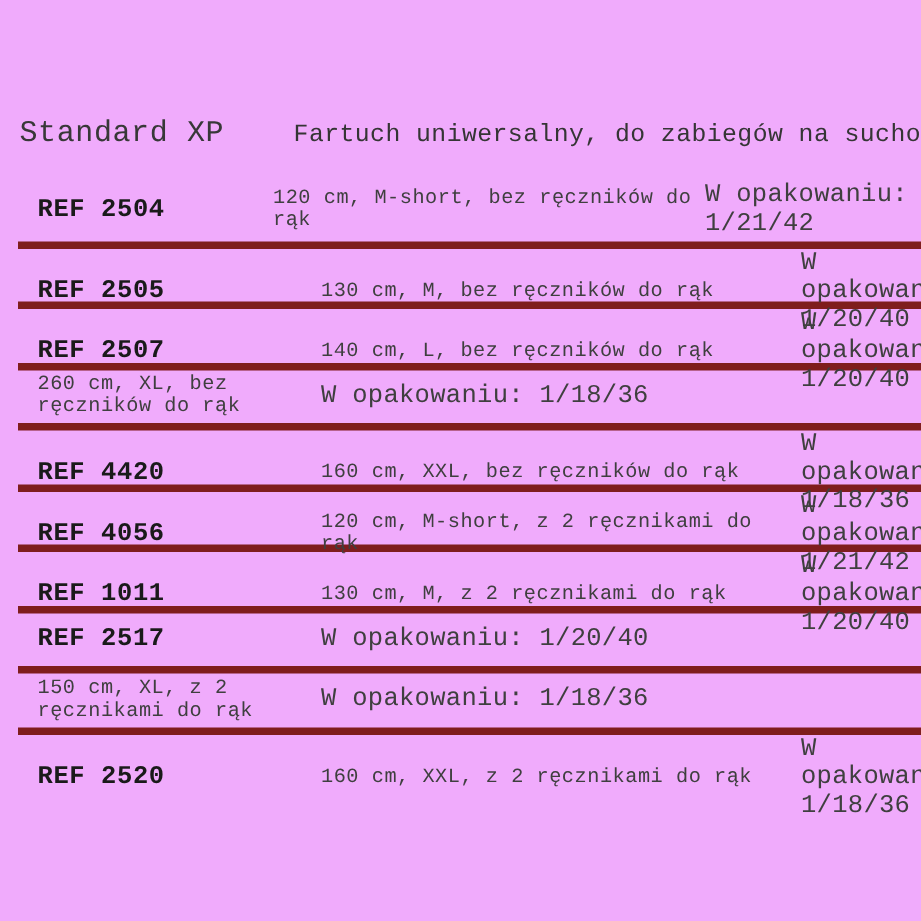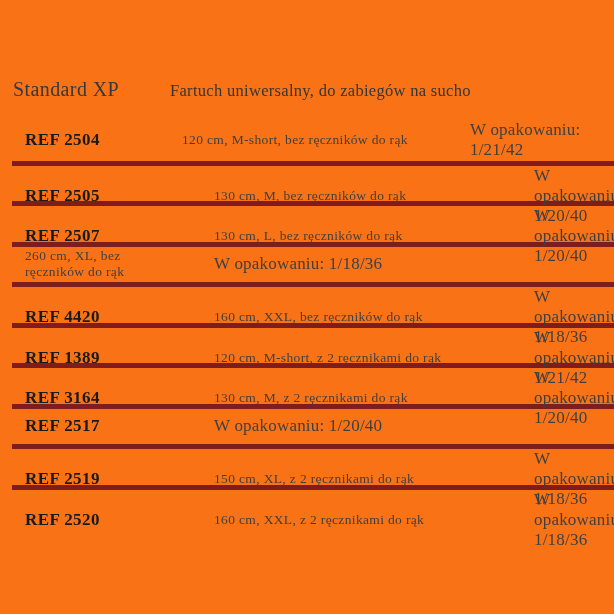--- a/index.html
+++ b/index.html
@@ -4,22 +4,22 @@
 <style>
   html, body {
     margin: 0;
     padding: 0;
     background: #ffffff;
   }
   .page {
     position: relative;
     width: 614px;
     height: 614px;
-    background: #f97316;
-    font-family: Liberation Serif, serif;
+    background: #f0abfc;
+    font-family: Liberation Mono, monospace;
     overflow: hidden;
     color: #3f3f3f;
   }
   .catalog-header {
     position: absolute;
     top: 78px;
     left: 0;
     width: 614px;
     display: grid;
     grid-template-columns: 157px 1fr;
@@ -29,20 +29,21 @@
   }
   .series-name {
     font-size: 20px;
     letter-spacing: 0.4px;
     color: #383838;
   }
   .series-description {
     font-size: 16.5px;
     letter-spacing: 0.3px;
     color: #353535;
+    text-align: right;
   }
   .catalog-table {
     position: absolute;
     top: 120px;
     left: 12px;
     width: 614px;
   }
   .row {
     display: grid;
     grid-template-columns: 157px 288px 1fr;
@@ -91,54 +92,53 @@
     </div>
 
     <div class="row">
       <span class="ref">REF 2505</span>
       <span class="desc">130 cm, M, bez ręczników do rąk</span>
       <span class="pack">W opakowaniu: 1/20/40</span>
     </div>
 
     <div class="row">
       <span class="ref">REF 2507</span>
-      <span class="desc">130 cm, L, bez ręczników do rąk</span>
+      <span class="desc">140 cm, L, bez ręczników do rąk</span>
       <span class="pack">W opakowaniu: 1/20/40</span>
     </div>
 
     <div class="row">
       <span class="desc">260 cm, XL, bez ręczników do rąk</span>
       <span class="pack">W opakowaniu: 1/18/36</span>
     </div>
 
     <div class="row">
       <span class="ref">REF 4420</span>
       <span class="desc">160 cm, XXL, bez ręczników do rąk</span>
       <span class="pack">W opakowaniu: 1/18/36</span>
     </div>
 
     <div class="row">
-      <span class="ref">REF 1389</span>
+      <span class="ref">REF 4056</span>
       <span class="desc">120 cm, M-short, z 2 ręcznikami do rąk</span>
       <span class="pack">W opakowaniu: 1/21/42</span>
     </div>
 
     <div class="row">
-      <span class="ref">REF 3164</span>
+      <span class="ref">REF 1011</span>
       <span class="desc">130 cm, M, z 2 ręcznikami do rąk</span>
       <span class="pack">W opakowaniu: 1/20/40</span>
     </div>
 
     <div class="row">
       <span class="ref">REF 2517</span>
       <span class="pack">W opakowaniu: 1/20/40</span>
     </div>
 
     <div class="row">
-      <span class="ref">REF 2519</span>
       <span class="desc">150 cm, XL, z 2 ręcznikami do rąk</span>
       <span class="pack">W opakowaniu: 1/18/36</span>
     </div>
 
     <div class="row">
       <span class="ref">REF 2520</span>
       <span class="desc">160 cm, XXL, z 2 ręcznikami do rąk</span>
       <span class="pack">W opakowaniu: 1/18/36</span>
     </div>
 

